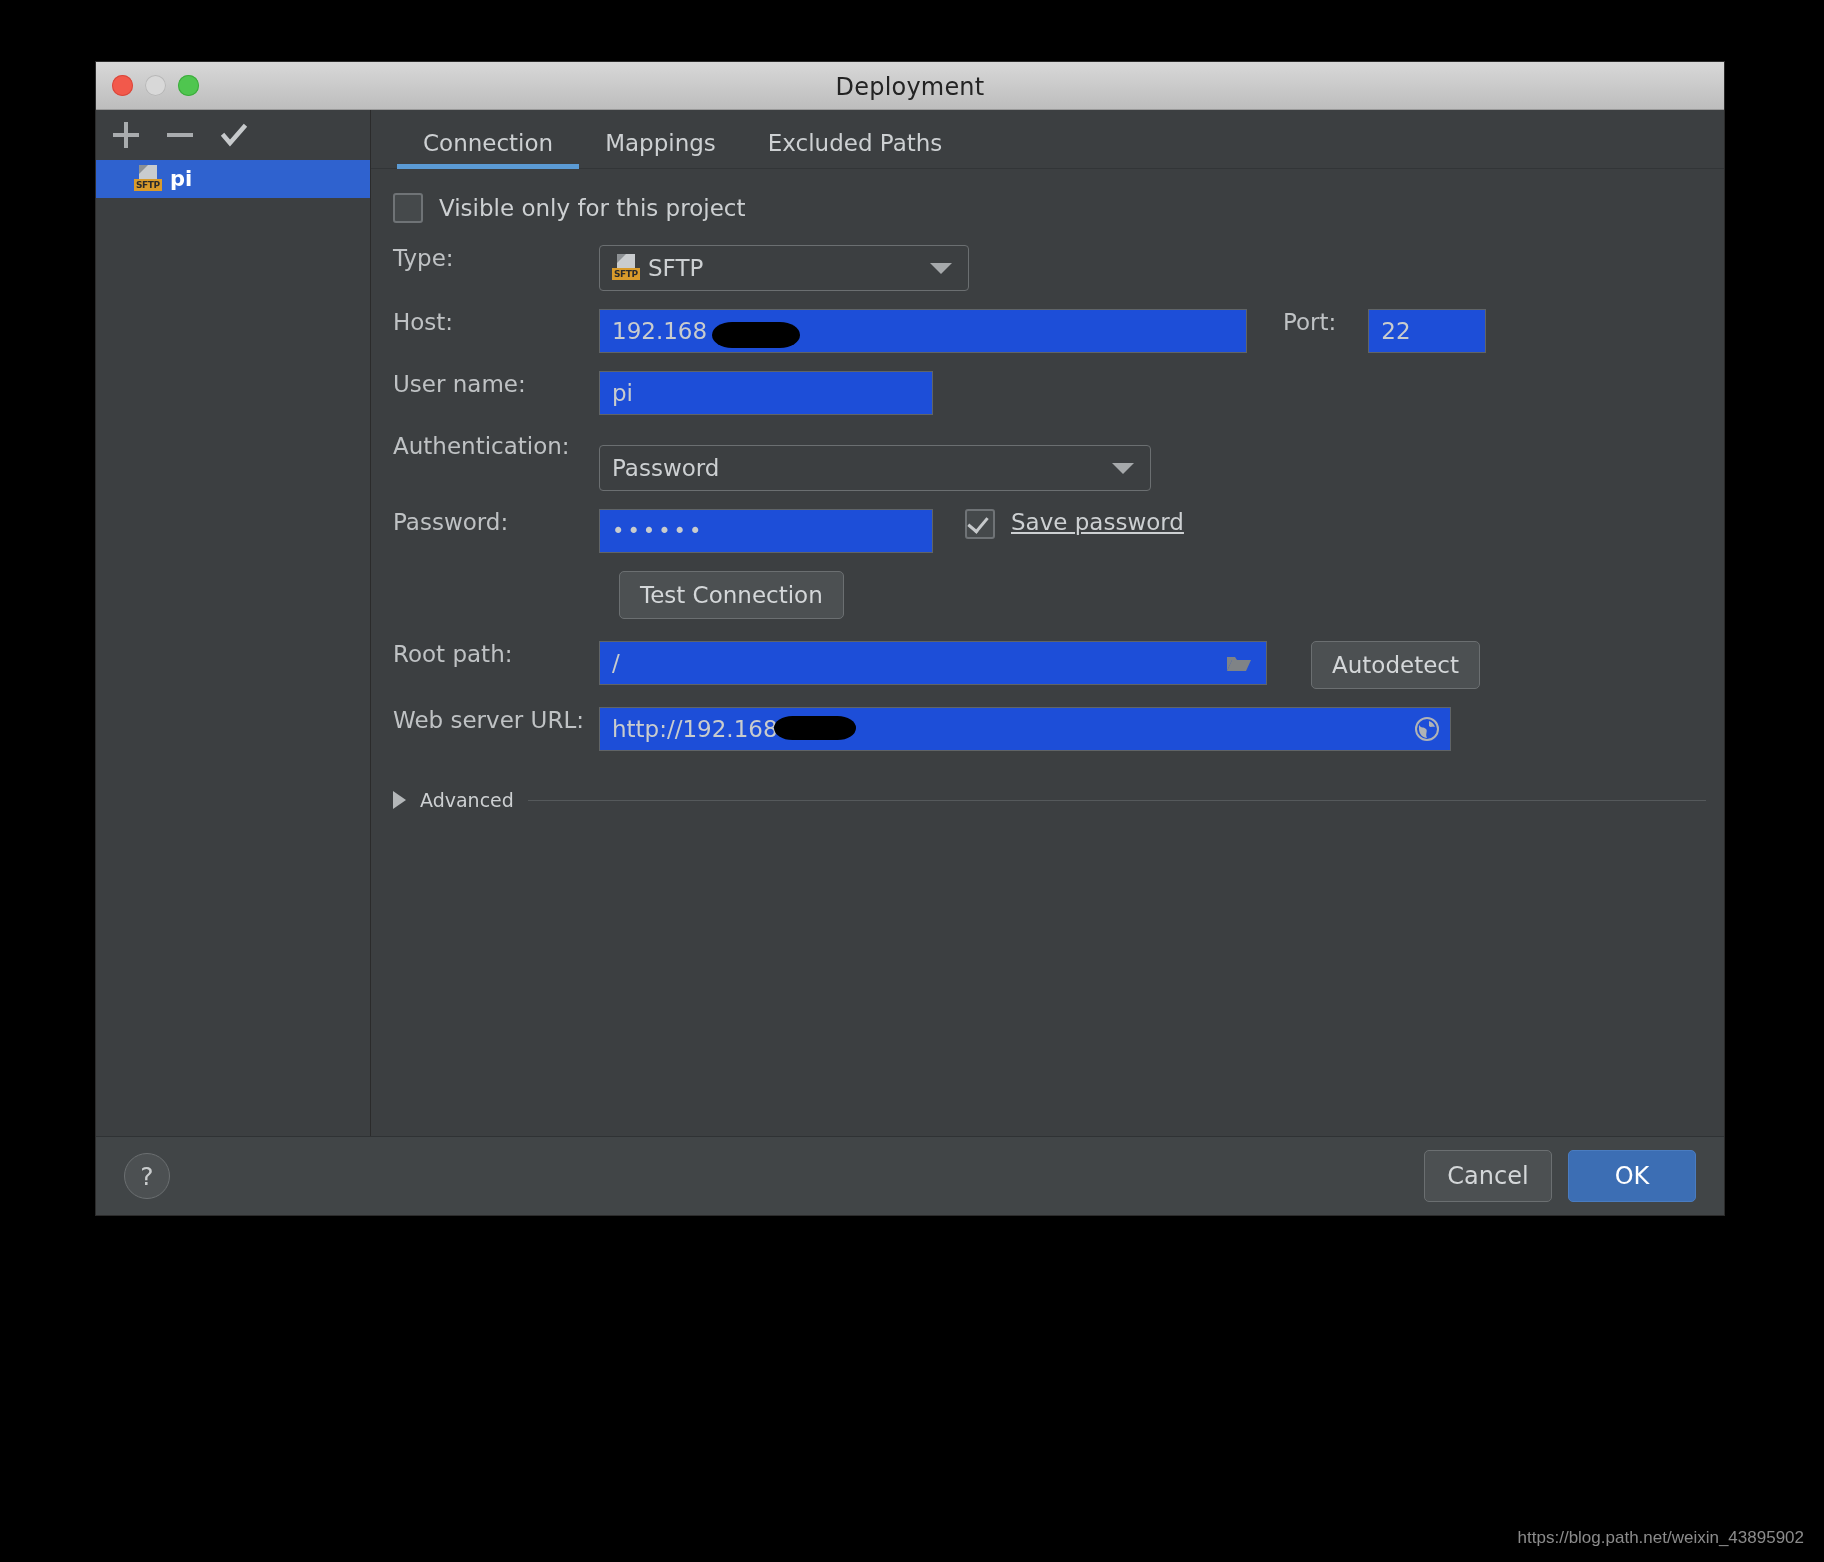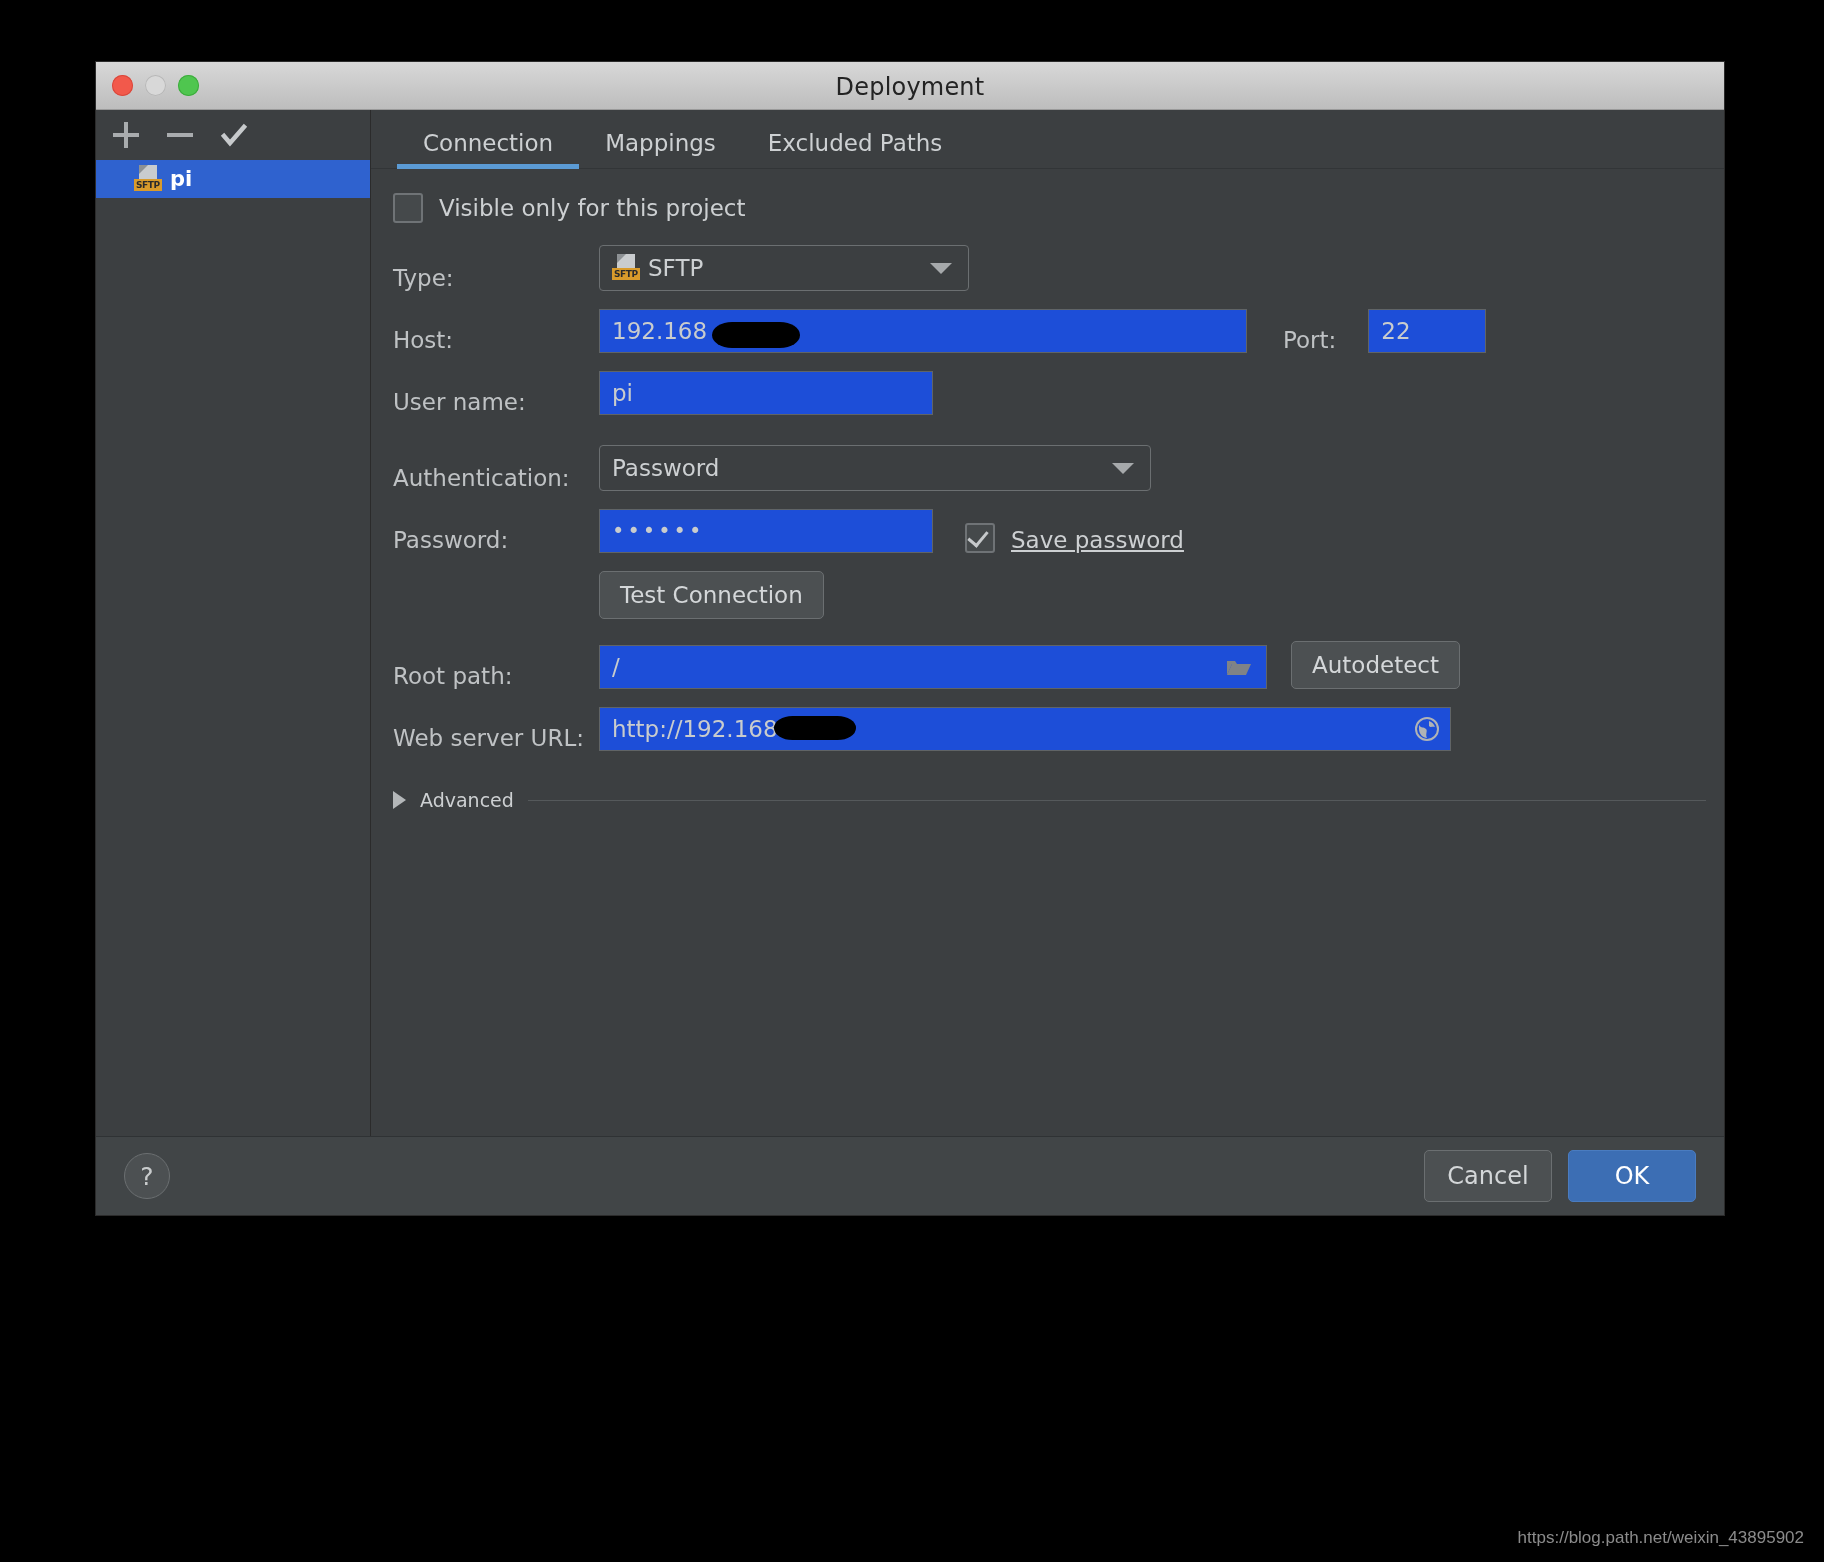--- a/index.html
+++ b/index.html
@@ -173,21 +173,21 @@
     background: #5b9bd5;
   }
 
   .form {
     padding: 24px 0 0 0;
     position: relative;
   }
 
   .row {
     display: flex;
-    align-items: flex-end;
+    align-items: flex-start;
     margin-bottom: 18px;
     padding-left: 22px;
   }
   .lbl-col {
     width: 206px;
     font-size: 23px;
     color: #bfc2c4;
     flex: 0 0 auto;
   }
 
@@ -264,20 +264,21 @@
     border: 1px solid #6b6f71;
     border-radius: 5px;
     color: #d4d7d9;
     font-size: 23px;
     padding: 0 20px;
     height: 48px;
     display: inline-flex;
     align-items: center;
     justify-content: center;
     box-sizing: border-box;
+    margin-left: 20px;
   }
 
   .folder-icon {
     position: absolute;
     right: 14px;
     top: 50%;
     margin-top: -9px;
     width: 26px; height: 19px;
   }
   .globe-btn {

